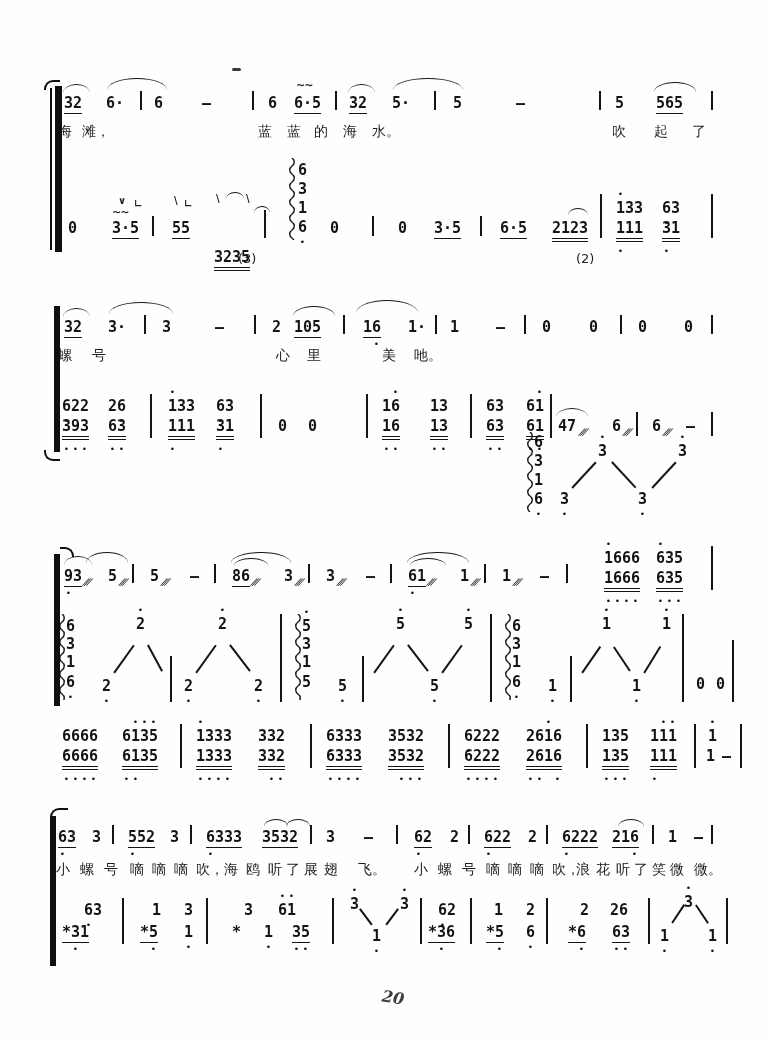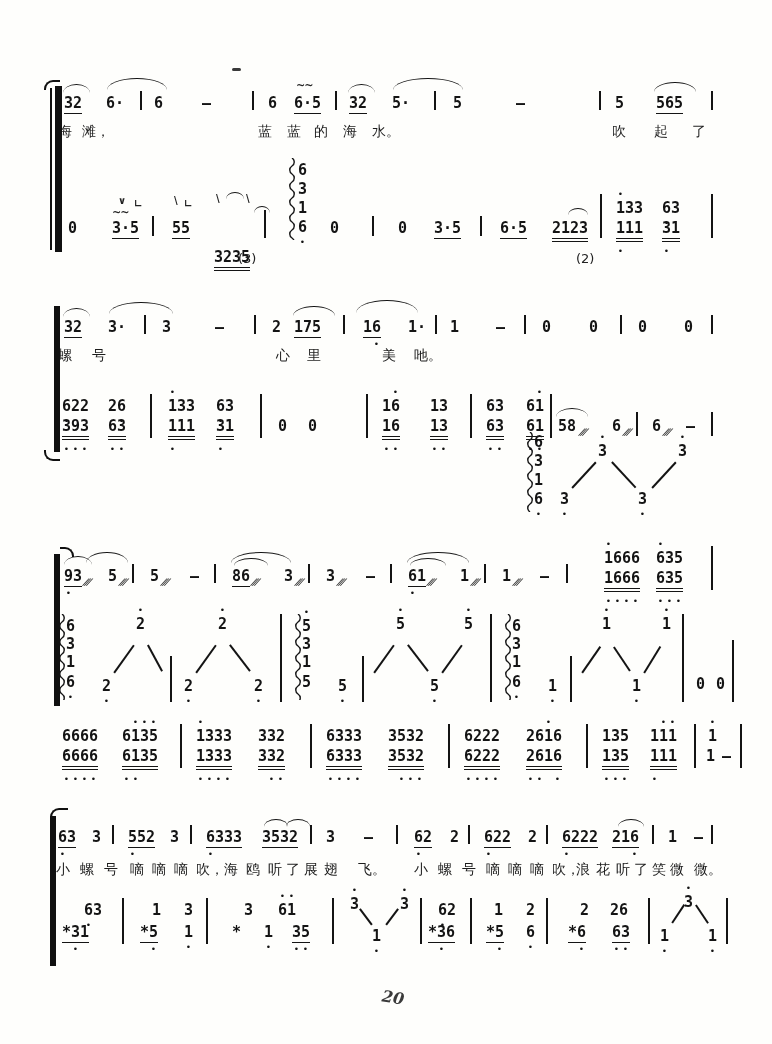--- a/index.html
+++ b/index.html
@@ -84,21 +84,21 @@
     <div class="tok" style="left: 184px; top: 192px;"><span class="txt orn">∟</span></div>
     <div class="tok" style="left: 216px; top: 187px;"><span class="txt orn">\</span></div>
     <div class="tok" style="left: 246px; top: 187px;"><span class="txt orn">\</span></div>
     <div class="tok" style="left: 238px; top: 248px;"><span class="txt fing">(3)</span></div>
     <div class="tok" style="left: 576px; top: 248px;"><span class="txt fing">(2)</span></div>
     <div class="tok" style="left: 64px; top: 317px;"><span class="txt num ul1">32</span></div>
     <div class="tok" style="left: 108px; top: 317px;"><span class="txt num">3·</span></div>
     <div class="tok" style="left: 162px; top: 317px;"><span class="txt num">3</span></div>
     <div class="tok" style="left: 215px; top: 317px;"><span class="txt num">—</span></div>
     <div class="tok" style="left: 272px; top: 317px;"><span class="txt num">2</span></div>
-    <div class="tok" style="left: 294px; top: 317px;"><span class="txt num ul1">175</span></div>
+    <div class="tok" style="left: 294px; top: 317px;"><span class="txt num ul1">105</span></div>
     <div class="tok" style="left: 363px; top: 317px;"><span class="txt num ul1">16</span><div class="dots below"><i></i><i>•</i></div></div>
     <div class="tok" style="left: 408px; top: 317px;"><span class="txt num">1·</span></div>
     <div class="tok" style="left: 450px; top: 317px;"><span class="txt num">1</span></div>
     <div class="tok" style="left: 496px; top: 317px;"><span class="txt num">—</span></div>
     <div class="tok" style="left: 542px; top: 317px;"><span class="txt num">0</span></div>
     <div class="tok" style="left: 589px; top: 317px;"><span class="txt num">0</span></div>
     <div class="tok" style="left: 638px; top: 317px;"><span class="txt num">0</span></div>
     <div class="tok" style="left: 684px; top: 317px;"><span class="txt num">0</span></div>
     <div class="tok" style="left: 58px; top: 345px;"><span class="txt lyr">螺</span></div>
     <div class="tok" style="left: 92px; top: 345px;"><span class="txt lyr">号</span></div>
@@ -117,21 +117,21 @@
     <div class="tok" style="left: 278px; top: 416px;"><span class="txt num">0</span></div>
     <div class="tok" style="left: 308px; top: 416px;"><span class="txt num">0</span></div>
     <div class="tok" style="left: 382px; top: 396px;"><span class="txt num">16</span><div class="dots above"><i></i><i>•</i></div></div>
     <div class="tok" style="left: 430px; top: 396px;"><span class="txt num">13</span></div>
     <div class="tok has-ul2" style="left: 382px; top: 416px;"><span class="txt num ul2">16</span><div class="dots below"><i>•</i><i>•</i></div></div>
     <div class="tok has-ul2" style="left: 430px; top: 416px;"><span class="txt num ul2">13</span><div class="dots below"><i>•</i><i>•</i></div></div>
     <div class="tok" style="left: 486px; top: 396px;"><span class="txt num">63</span></div>
     <div class="tok" style="left: 526px; top: 396px;"><span class="txt num">61</span><div class="dots above"><i></i><i>•</i></div></div>
     <div class="tok has-ul2" style="left: 486px; top: 416px;"><span class="txt num ul2">63</span><div class="dots below"><i>•</i><i>•</i></div></div>
     <div class="tok has-ul2" style="left: 526px; top: 416px;"><span class="txt num ul2">61</span><div class="dots below"><i>•</i><i>•</i></div></div>
-    <div class="tok" style="left: 558px; top: 416px;"><span class="txt num">58</span></div>
+    <div class="tok" style="left: 558px; top: 416px;"><span class="txt num">47</span></div>
     <div class="tok" style="left: 612px; top: 416px;"><span class="txt num">6</span></div>
     <div class="tok" style="left: 652px; top: 416px;"><span class="txt num">6</span></div>
     <div class="tok" style="left: 686px; top: 416px;"><span class="txt num">—</span></div>
     <div class="tok" style="left: 534px; top: 432px;"><span class="txt num">6</span></div>
     <div class="tok" style="left: 534px; top: 451px;"><span class="txt num">3</span></div>
     <div class="tok" style="left: 534px; top: 470px;"><span class="txt num">1</span></div>
     <div class="tok" style="left: 534px; top: 489px;"><span class="txt num">6</span><div class="dots below"><i>•</i></div></div>
     <div class="tok" style="left: 560px; top: 489px;"><span class="txt num">3</span><div class="dots below"><i>•</i></div></div>
     <div class="tok" style="left: 598px; top: 441px;"><span class="txt num">3</span><div class="dots above"><i>•</i></div></div>
     <div class="tok" style="left: 638px; top: 489px;"><span class="txt num">3</span><div class="dots below"><i>•</i></div></div>

